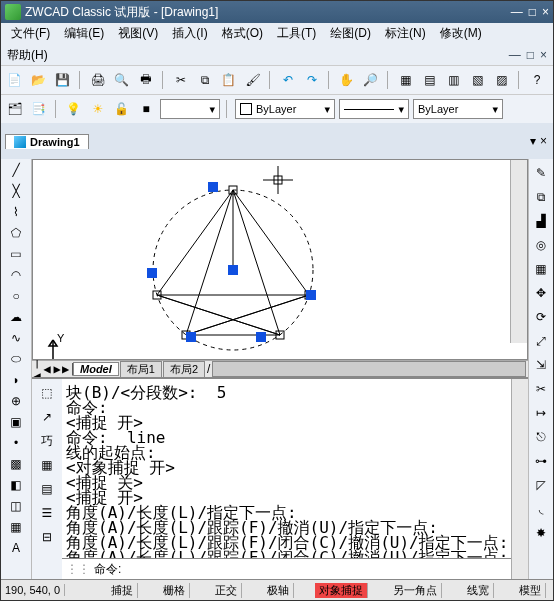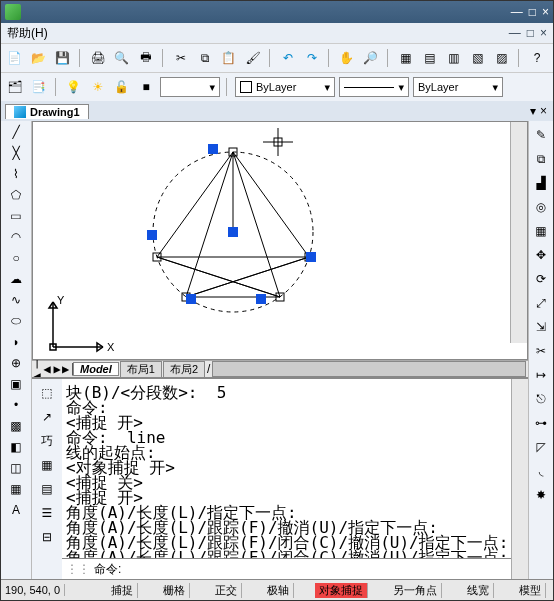--- a/index.html
+++ b/index.html
@@ -36,21 +36,21 @@
   .sep{width:2px;height:18px;border-left:1px solid #aaa;margin:0 2px;}
   .layer-row{background:#eef2f8;height:24px;display:flex;align-items:center;gap:4px;padding:2px 4px;border-top:1px solid #ccc;}
   .combo{background:#fff;border:1px solid #888;height:18px;display:flex;align-items:center;padding:0 4px;font-size:11px;}
   .main {flex:1; display:flex; min-height:0;}
   .side-toolbar{width:30px;background:#eef2f8;border-right:1px solid #bbb;
     display:flex;flex-direction:column;align-items:center;gap:3px;padding:2px 0;}
   .side-toolbar .tb-btn{width:20px;height:16px;}
   .right-toolbar{width:24px;background:#eef2f8;border-left:1px solid #bbb;
     display:flex;flex-direction:column;align-items:center;gap:4px;padding:4px 0;}
   .center{flex:1;display:flex;flex-direction:column;min-width:0;}
-  .doctab-row{height:20px;background:#dde5ef;display:flex;align-items:center;padding:0 4px;}
+  .doctab-row{height:20px;background:#dde5ef;display:flex;align-items:center;padding:8px 4px;}
   .doctab{background:#fff;border:1px solid #888;border-bottom:none;padding:1px 8px;
     display:flex;align-items:center;gap:4px;font-size:11px;}
   .doctab-close{margin-left:auto;display:flex;gap:4px;padding-right:2px;}
   .canvas-wrap{flex:1;position:relative;background:#fff;border:1px solid #888;overflow:hidden;}
   .canvas-wrap svg{position:absolute;left:0;top:0;}
   .scroll-v{position:absolute;right:0;top:0;bottom:16px;width:16px;background:#e8e8e8;border-left:1px solid #aaa;}
   .scroll-h-wrap{height:16px;background:#e8e8e8;display:flex;align-items:center;border-top:1px solid #aaa;}
   .layout-tab{background:#ddd;border:1px solid #888;padding:0 6px;font-size:11px;margin-left:1px;}
   .layout-tab.active{background:#fff;font-weight:bold;font-style:italic;}
   .cmd-area{height:200px;display:flex;border-top:2px solid #888;}
@@ -63,27 +63,41 @@
   .status-cell{border-right:1px solid #aaa;padding:0 4px;white-space:nowrap;}
   .status-coords{width:120px;}
   .nav-btn{width:10px;text-align:center;font-family:monospace;}
 </style>
 </head>
 <body>
 
 <div class="window">
   <div class="titlebar">
     <span class="icon"></span>
+    <span>ZWCAD Classic 试用版 - [Drawing1]</span>
     <div class="titlebar-controls">
       <span>—</span>
       <span>□</span>
       <span>×</span>
     </div>
   </div>
 
+  <div class="menubar">
+    <span>文件(F)</span>
+    <span>编辑(E)</span>
+    <span>视图(V)</span>
+    <span>插入(I)</span>
+    <span>格式(O)</span>
+    <span>工具(T)</span>
+    <span>绘图(D)</span>
+    <span>标注(N)</span>
+    <span>修改(M)</span>
+    <span>ET扩展工具(X)</span>
+    <span>窗口(W)</span>
+  </div>
   <div class="menubar2">
     <span>帮助(H)</span>
     <div style="margin-left:auto;display:flex;gap:6px;color:#345;">
       <span>—</span>
       <span>□</span>
       <span>×</span>
     </div>
   </div>
 
   <div class="toolbar">

